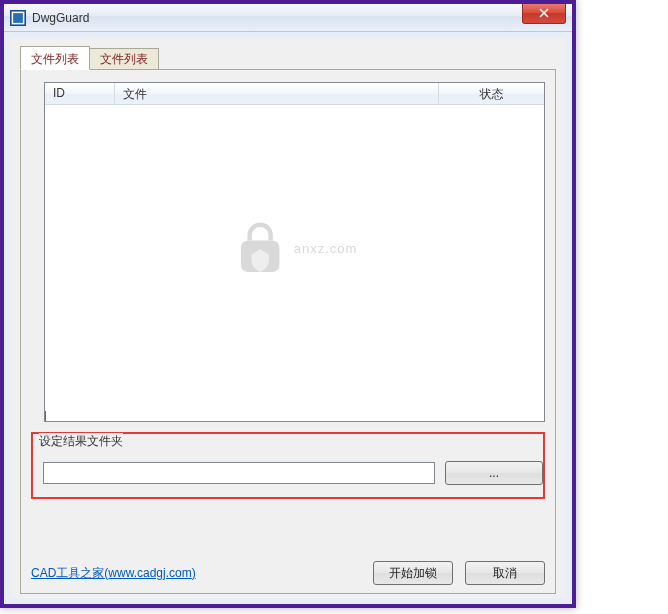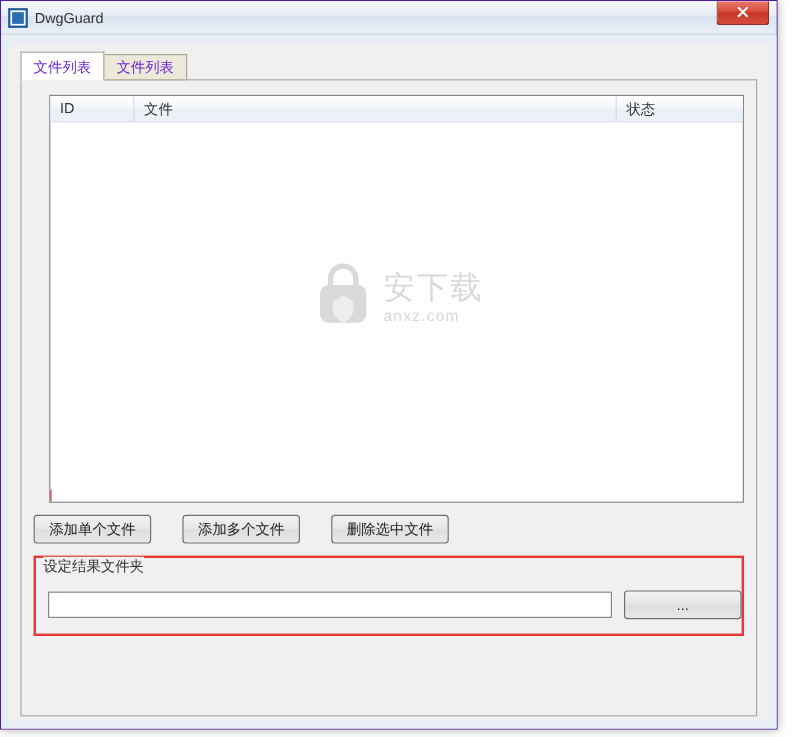--- a/index.html
+++ b/index.html
@@ -5,23 +5,23 @@
 * { box-sizing: border-box; margin: 0; padding: 0; }
 body {
   font-family: "Microsoft YaHei", "SimSun", Tahoma, sans-serif;
   font-size: 12px;
   background: #fff;
   width: 668px;
   height: 614px;
   overflow: hidden;
 }
 .window {
-  width: 648px;
+  width: 576px;
   height: 608px;
-  border: 1px solid #4c1d95;
+  border: 4px solid #4c1d95;
   background: #fff;
   box-shadow: 0 0 8px rgba(0,0,0,0.3);
   display: flex;
   flex-direction: column;
 }
 .titlebar {
   height: 28px;
   background: linear-gradient(to bottom, #f7f9fc 0%, #e6ecf5 45%, #d9e2ef 46%, #e9f0f9 100%);
   border-bottom: 1px solid #b8c7d9;
   display: flex;
@@ -74,21 +74,21 @@
   position: relative;
   z-index: 2;
 }
 .tab {
   padding: 4px 10px 3px 10px;
   border: 1px solid #aca899;
   background: #f0f0f0;
   cursor: pointer;
   margin-right: -1px;
   position: relative;
-  color: #6d28d9;
+  color: #7f1d1d;
 }
 .tab.active {
   background: #fff;
   border-bottom: 1px solid #fff;
   z-index: 3;
 }
 .tab:not(.active) {
   background: #ece9d8;
   margin-top: 2px;
   padding-top: 2px;
@@ -116,21 +116,21 @@
   background: linear-gradient(to bottom, #fff, #f2f5fa 50%, #e9eff7 51%, #edf2f9);
   border-bottom: 1px solid #d5dce6;
 }
 .th {
   padding: 3px 8px;
   border-right: 1px solid #d5dce6;
   color: #333;
 }
 .th-id { width: 70px; }
 .th-file { flex: 1; }
-.th-status { width: 105px; border-right: none; }
+.th-status { width: 105px; border-right: none; text-align: center; }
 .watermark {
   position: absolute;
   left: 50%; top: 50%;
   transform: translate(-50%, -55%);
   text-align: center;
   color: #d9d9d9;
   pointer-events: none;
   display: flex;
   align-items: center;
   gap: 6px;
@@ -248,37 +248,40 @@
           <div class="th th-file">文件</div>
           <div class="th th-status">状态</div>
         </div>
         <div class="watermark">
           <svg class="wm-icon" viewBox="0 0 64 64">
             <path d="M20 22 v-6 a12 12 0 0 1 24 0 v6" fill="none" stroke="#d9d9d9" stroke-width="5"></path>
             <rect x="10" y="22" width="44" height="36" rx="8" fill="#d9d9d9"></rect>
             <path d="M32 32 l10 6 v6 c0 7 -5 12 -10 14 c-5 -2 -10 -7 -10 -14 v-6 z" fill="#fff" opacity="0.55"></path>
           </svg>
           <div class="wm-text-group">
-            <div class="wm-cn">安下载</div>
             <div class="wm-url">anxz.com</div>
           </div>
         </div>
         <div class="red-line"></div>
       </div>
 
-      <div class="btn-row">
-        <button class="btn">添加单个文件</button>
-        <button class="btn">添加多个文件</button>
-        <button class="btn">删除选中文件</button>
-      </div>
 
       <div class="group-box">
         <span class="group-label">设定结果文件夹</span>
         <div class="path-row">
           <input type="text" class="text-input" value="" style="">
           <button class="btn browse-btn">...</button>
         </div>
       </div>
 
+      <div class="footer">
+        <span>
+          <a class="link">CAD工具之家</a><span class="link-paren">(</span><a class="link">www.cadgj.com</a><span class="link-paren">)</span>
+        </span>
+        <div class="footer-btns">
+          <button class="btn">开始加锁</button>
+          <button class="btn">取消</button>
+        </div>
+      </div>
 
     </div>
   </div>
 </div>
 
 </body></html>

